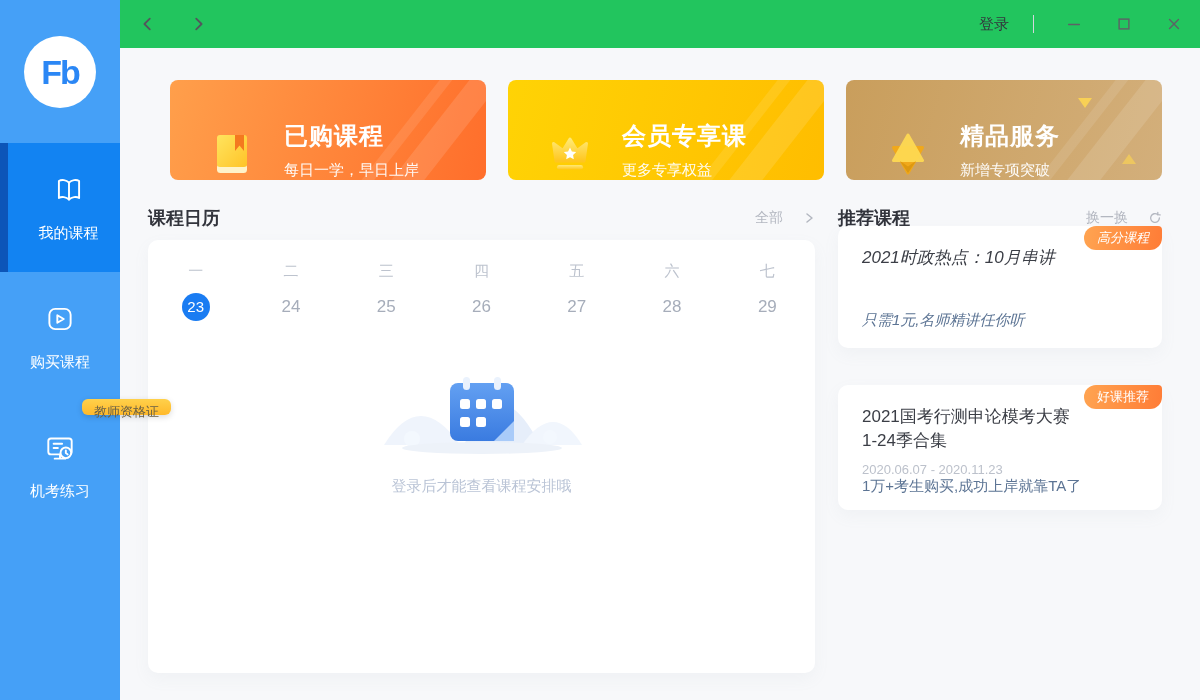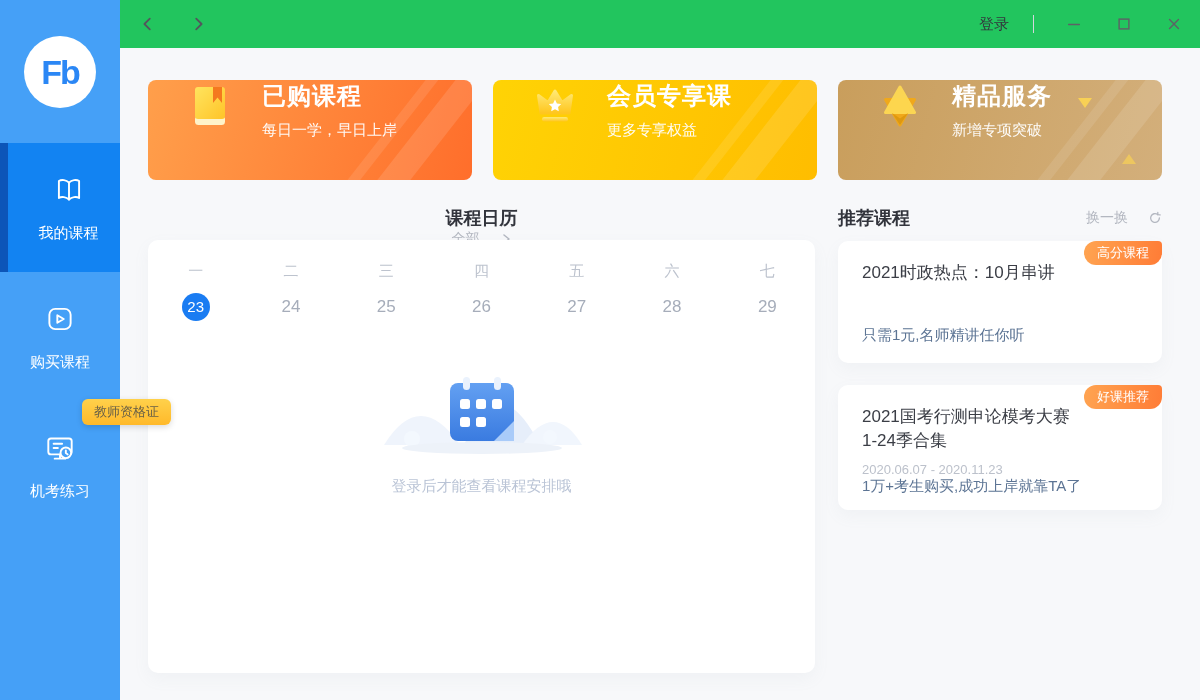--- a/index.html
+++ b/index.html
@@ -9,78 +9,78 @@
   
   .sidebar { position:absolute; left:0; top:0; width:120px; height:700px; background:#45A0F7; z-index:2; }
   .logo { margin:36px auto 0; width:72px; height:72px; border-radius:50%; background:#fff;
           display:flex; align-items:center; justify-content:center; }
   .logo span { font-size:34px; font-weight:800; color:#2B87F5; letter-spacing:-2px; }
   .side-nav { position:absolute; top:143px; left:0; right:0; }
   .side-item { height:129px; display:flex; flex-direction:column; align-items:center; justify-content:center;
                gap:14px; color:#fff; font-size:15px; position:relative; cursor:pointer; }
   .side-item.active { background:#1283F2;padding-left:17px; }
   .side-item.active::before { content:""; position:absolute; left:0; top:0; bottom:0; width:8px; background:#0C55B8; }
-  .side-tooltip { position:absolute; left:82px; top:399px; height:26px; line-height:26px; padding:0 12px;
+  .side-tooltip { position:absolute; left:82px; top:399px; height:16px; line-height:26px; padding:0 12px;
                   background:linear-gradient(180deg,#FFD14B,#FFB92A); color:#6A6147; font-size:13px;
                   border-radius:6px; z-index:6; box-shadow:0 2px 6px rgba(0,0,0,.15); white-space:nowrap; }
 
   
   .titlebar { position:absolute; left:120px; top:0; width:1080px; height:48px; background:#22c55e;
               display:flex; align-items:center; z-index:1; }
   .nav-btns { display:flex; gap:30px; padding-left:18px; }
   .nav-btn { width:20px; height:20px; display:flex; align-items:center; justify-content:center; cursor:pointer; }
   .tb-spacer { flex:1; }
   .login { font-size:15px; color:#33363C; margin-right:24px; cursor:pointer; }
   .tb-sep { width:1px; height:18px; background:#D2D6DD; margin-right:30px; }
   .win-group { display:flex; gap:30px; padding-right:16px; }
   .win-btn { width:20px; height:20px; display:flex; align-items:center; justify-content:center; cursor:pointer; }
 
   
   .banners { position:absolute; left:148px; top:80px; width:1014px; display:flex; justify-content:space-between; z-index:1; }
   .banner { width:324px; height:100px; border-radius:8px; position:relative; overflow:hidden;
-            display:flex; align-items:flex-start; padding-left:36px; cursor:pointer; }
+            display:flex; align-items:flex-end; padding-left:36px; cursor:pointer;margin-left:22px; }
   .banner-0 { background:linear-gradient(105deg,#FF9F4B 0%,#FF6E2B 100%); }
   .banner-1 { background:linear-gradient(105deg,#FFD305 0%,#FFBD00 100%); }
   .banner-2 { background:linear-gradient(105deg,#C99E5C 0%,#D3AF7B 100%); }
   .banner::before { content:""; position:absolute; right:30px; top:-60px; width:26px; height:230px;
                     background:rgba(255,255,255,.12); transform:rotate(38deg); }
   .banner::after  { content:""; position:absolute; right:78px; top:-60px; width:10px; height:230px;
                     background:rgba(255,255,255,.10); transform:rotate(38deg); }
   .banner-ic { width:52px; height:52px; flex:0 0 52px; }
   .banner-text { margin-left:26px; color:#fff; }
   .banner-title { font-size:24px; font-weight:700; letter-spacing:1px; }
   .banner-sub { font-size:15px; margin-top:9px; opacity:.95; }
   .tri { position:absolute; width:0; height:0; }
   .tri-down { right:70px; top:18px; border-left:7px solid transparent; border-right:7px solid transparent; border-top:10px solid rgba(255,215,80,.85); }
   .tri-up { right:26px; bottom:16px; border-left:7px solid transparent; border-right:7px solid transparent; border-bottom:10px solid rgba(255,215,80,.6); }
 
   
   .sec-row { position:absolute; top:206px; display:flex; align-items:center; justify-content:space-between; z-index:1; }
-  .sec-row.cal { left:148px; width:667px;flex-direction:column; }
+  .sec-row.cal { left:148px; width:667px; }
   .sec-row.rec { left:838px; width:324px;text-align:right; }
   .sec-title { font-size:18px; font-weight:700; color:#32343C; }
   .sec-link { display:flex; align-items:center; gap:20px; font-size:14px; color:#B3B7C0; cursor:pointer; }
 
   
   .cal-card { position:absolute; left:148px; top:240px; width:667px; height:433px; background:#fff;
               border-radius:10px; box-shadow:0 6px 16px rgba(140,150,170,.07); z-index:1; }
   .week-row, .date-row { display:grid; grid-template-columns:repeat(7,1fr); text-align:center; }
   .week-row { padding-top:22px; font-size:15px; color:#BDC3CE; }
   .date-row { margin-top:12px; font-size:17px; color:#A6ADBA; }
   .date-cell { height:28px; line-height:28px; cursor:pointer; }
   .date-cell .d { display:inline-block; min-width:28px; height:28px; line-height:28px; border-radius:50%; }
   .date-cell.sel .d { background:#1A7CF2; color:#fff; font-size:15px; }
   .cal-empty { margin-top:36px; text-align:center; }
   .empty-text { margin-top:16px; font-size:15px; color:#BAC4D6; }
 
   
   .rec-card { position:absolute; left:838px; width:324px; background:#fff; border-radius:10px;
               box-shadow:0 6px 16px rgba(140,150,170,.07); padding:20px 24px 18px;
               display:flex; flex-direction:column; cursor:pointer; z-index:1; }
-  .rec-card-0 { top:241px; height:122px; }
+  .rec-card-0 { top:226px; height:122px;font-style:italic; }
   .rec-card-1 { top:385px; height:125px; }
   .rec-badge { position:absolute; top:0; right:0; height:24px; line-height:24px; padding:0 13px;
                border-radius:12px 4px 12px 12px; background:linear-gradient(100deg,#FFA451,#FF7C36);
                color:#fff; font-size:13px; }
   .rec-title { font-size:17px; color:#3B3E46; line-height:24px; white-space:pre-line; padding-right:10px; }
   .rec-date { font-size:13px; color:#BCC1CB; margin-top:9px; }
   .rec-desc { font-size:15px; color:#5C7494; margin-top:auto; }
 </style>
 </head>
 <body>

